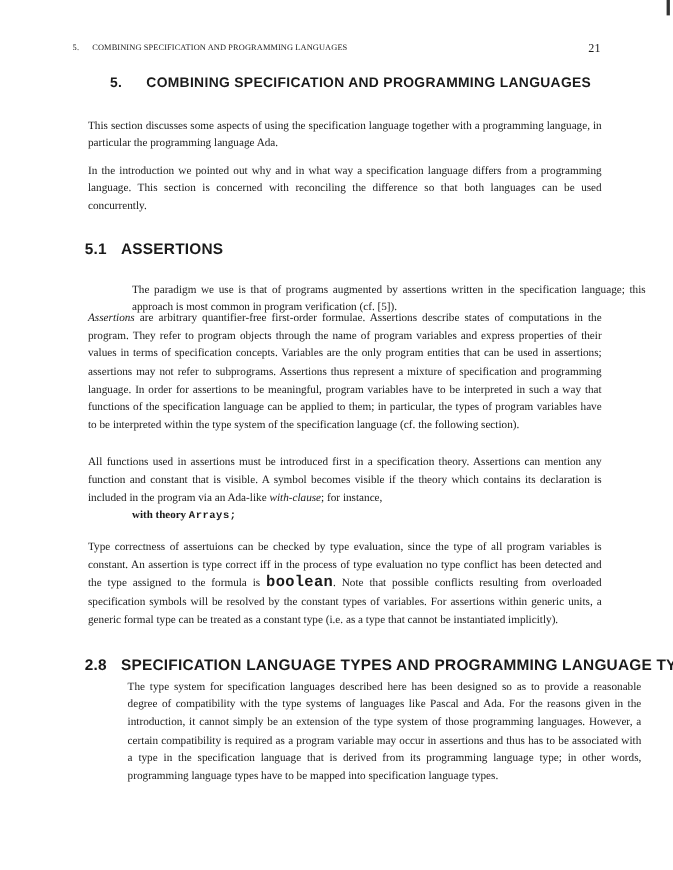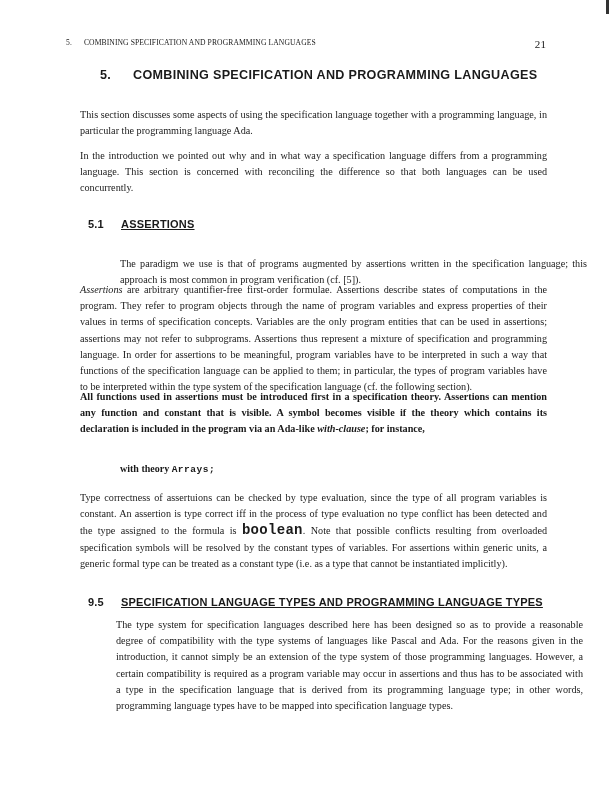--- a/index.html
+++ b/index.html
@@ -9,22 +9,22 @@
   .running-header { position: absolute; top: 38px; left: 66px; width: 480px; font-size: 7.6px;
          display: flex; justify-content: space-between; letter-spacing: 0.1px; }
   .running-header .num { font-size: 11px; }
   .running-header .sec { margin-right: 10px; }
   .chapter-title { position: absolute; top: 68px; left: 100px; font-family: "Liberation Sans", sans-serif;
          font-weight: bold; font-size: 12.6px; letter-spacing: 0.3px; white-space: nowrap; }
   .chapter-title .cnum { display: inline-block; width: 33px; }
   .text-block { position: absolute; left: 80px; width: 467px; font-size: 10.2px; line-height: 16.2px;
          text-align: justify; }
   .text-block p { margin: 0; }
-  .section-heading { position: absolute; left: 88px; font-family: "Liberation Sans", sans-serif;
-         font-weight: bold; font-size: 11px; letter-spacing: 0.2px; white-space: nowrap; text-decoration: underline; }
+  .section-heading { position: absolute; left: 77px; font-family: "Liberation Sans", sans-serif;
+         font-weight: bold; font-size: 14px; letter-spacing: 0.2px; white-space: nowrap; }
   .section-heading .snum { display: inline-block; width: 33px; }
   .code-line { position: absolute; left: 104px; top: 463px; font-size: 10px; font-weight: bold; margin-left: 16px; }
   .code-line .mono { font-family: "Liberation Mono", monospace; font-size: 9.5px; letter-spacing: 0.5px; }
   .mono-inline { font-family: "Liberation Mono", monospace; font-size: 14px; font-weight: bold; letter-spacing: 0.3px; }
   em { font-style: italic; }
 </style>
 </head>
 <body>
 
 <div class="edge-mark"></div>
@@ -53,32 +53,32 @@
 </div>
 
 <div class="text-block" style="top:256px;margin-left:40px;">
   <p>The paradigm we use is that of programs augmented by assertions written in the specification language; this approach is most common in program verification (cf. [5]).</p>
 </div>
 
 <div class="text-block" style="top:282px;">
   <p><em>Assertions</em><span> are arbitrary quantifier-free first-order formulae.  Assertions describe states of computations in the program. They refer to program objects through the name of program variables and express properties of their values in terms of specification concepts.  Variables are the only program entities that can be used in assertions; assertions may not refer to subprograms.  Assertions thus represent a mixture of specification and programming language.  In order for assertions to be meaningful, program variables have to be interpreted in such a way that functions of the specification language can be applied to them; in particular, the types of program variables have to be interpreted within the type system of the specification language (cf. the following section).</span></p>
 </div>
 
-<div class="text-block" style="top:389px;font-weight:bold;">
+<div class="text-block" style="top:413px;">
   <p><span>All functions used in assertions must be introduced first in a specification theory. Assertions can mention any function and constant that is visible.  A symbol becomes visible if the theory which contains its declaration is included in the program via an Ada-like </span><em>with-clause</em><span>; for instance,</span></p>
 </div>
 
 <div class="code-line">
   <span>with theory</span>
   <span class="mono">Arrays;</span>
 </div>
 
 <div class="text-block" style="top:490px;">
   <p><span>Type correctness of assertuions can be checked by type evaluation, since the type of all program variables is constant.  An assertion is type correct iff in the process of type evaluation no type conflict has been detected and the type assigned to the formula is </span><span class="mono-inline">boolean</span><span>.  Note that possible conflicts resulting from overloaded specification symbols will be resolved by the constant types of variables.  For assertions within generic units, a generic formal type can be treated as a constant type (i.e. as a type that cannot be instantiated implicitly).</span></p>
 </div>
 
 <div class="section-heading" style="top:596px;">
-  <span class="snum">9.5</span><span>SPECIFICATION LANGUAGE TYPES AND PROGRAMMING LANGUAGE TYPES</span>
+  <span class="snum">2.8</span><span>SPECIFICATION LANGUAGE TYPES AND PROGRAMMING LANGUAGE TYPES</span>
 </div>
 
 <div class="text-block" style="top:617px;margin-left:36px;">
   <p>The type system for specification languages described here has been designed so as to provide a reasonable degree of compatibility with the type systems of languages like Pascal and Ada.  For the reasons given in the introduction, it cannot simply be an extension of the type system of those programming languages.  However, a certain compatibility is required as a program variable may occur in assertions and thus has to be associated with a type in the specification language that is derived from its programming language type; in other words, programming language types have to be mapped into specification language types.</p>
 </div>
 
 </body></html>

